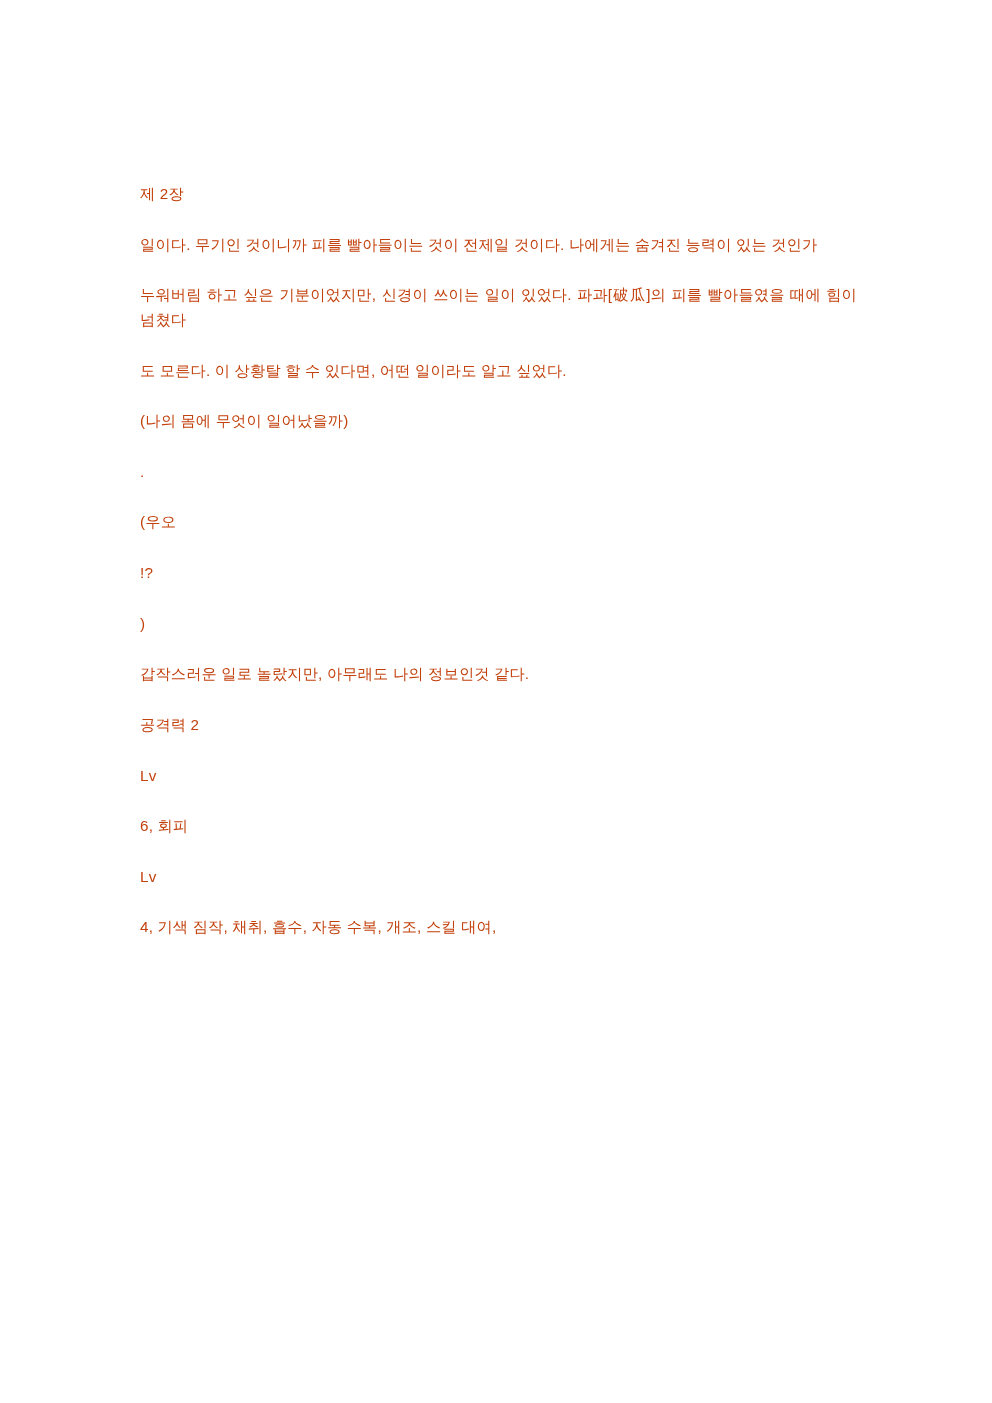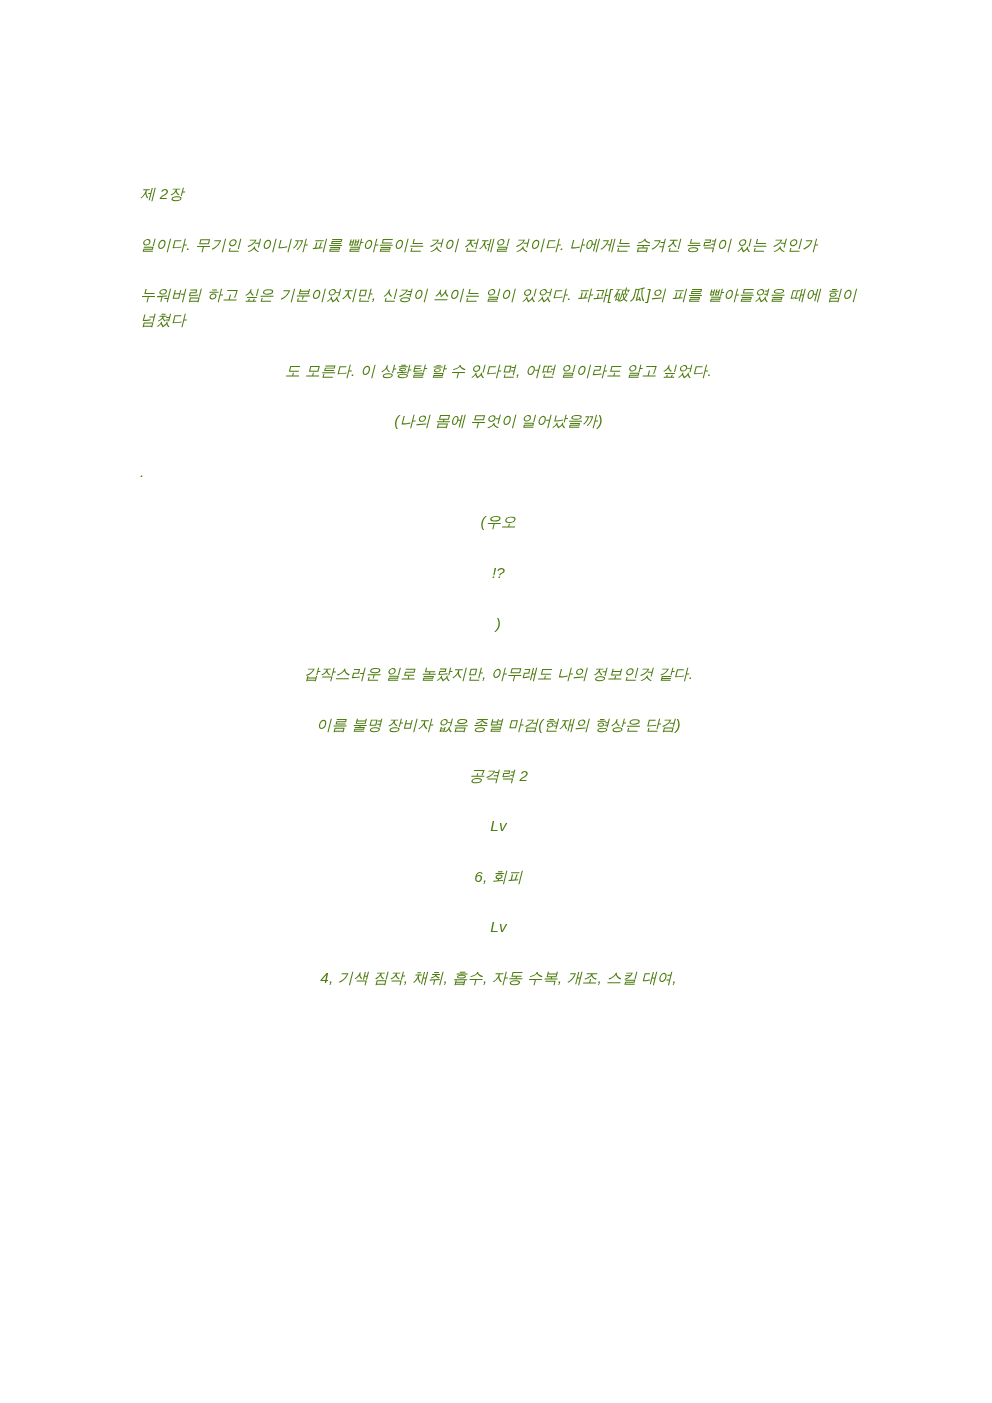--- a/index.html
+++ b/index.html
@@ -25,45 +25,43 @@
     display: block;
   }
   .para {
     font-size: 15.2px;
     line-height: 1.62;
     letter-spacing: 0.2px;
     margin: 0 0 26px 0;
     text-align: justify;
     text-justify: inter-ideograph;
     word-break: keep-all;
-    color: #4d7c0f;
-    font-style: italic;
+    color: #c2410c;
   }
   .para.narrow {
-    text-align: center;
+    text-align: left;
   }
   .para.dot {
     margin-bottom: 26px;
   }
 </style>
 </head>
 <body>
 
 <div class="page">
   <div class="doc-body">
     <p class="para">제 2장</p>
     <p class="para">일이다. 무기인 것이니까 피를 빨아들이는 것이 전제일 것이다. 나에게는 숨겨진 능력이 있는 것인가</p>
     <p class="para">누워버림 하고 싶은 기분이었지만, 신경이 쓰이는 일이 있었다. 파과[破瓜]의 피를 빨아들였을 때에 힘이 넘쳤다</p>
     <p class="para narrow">도 모른다. 이 상황탈 할 수 있다면, 어떤 일이라도 알고 싶었다.</p>
     <p class="para narrow">(나의 몸에 무엇이 일어났을까)</p>
     <p class="para dot">.</p>
     <p class="para narrow">(우오</p>
     <p class="para narrow">!?</p>
     <p class="para narrow">)</p>
     <p class="para narrow">갑작스러운 일로 놀랐지만, 아무래도 나의 정보인것 같다.</p>
-    <p class="para narrow">이름 불명 장비자 없음 종별 마검(현재의 형상은 단검)</p>
     <p class="para narrow">공격력 2</p>
     <p class="para narrow">Lv</p>
     <p class="para narrow">6, 회피</p>
     <p class="para narrow">Lv</p>
     <p class="para narrow">4, 기색 짐작, 채취, 흡수, 자동 수복, 개조, 스킬 대여,</p>
   </div>
 </div>
 
 </body></html>

